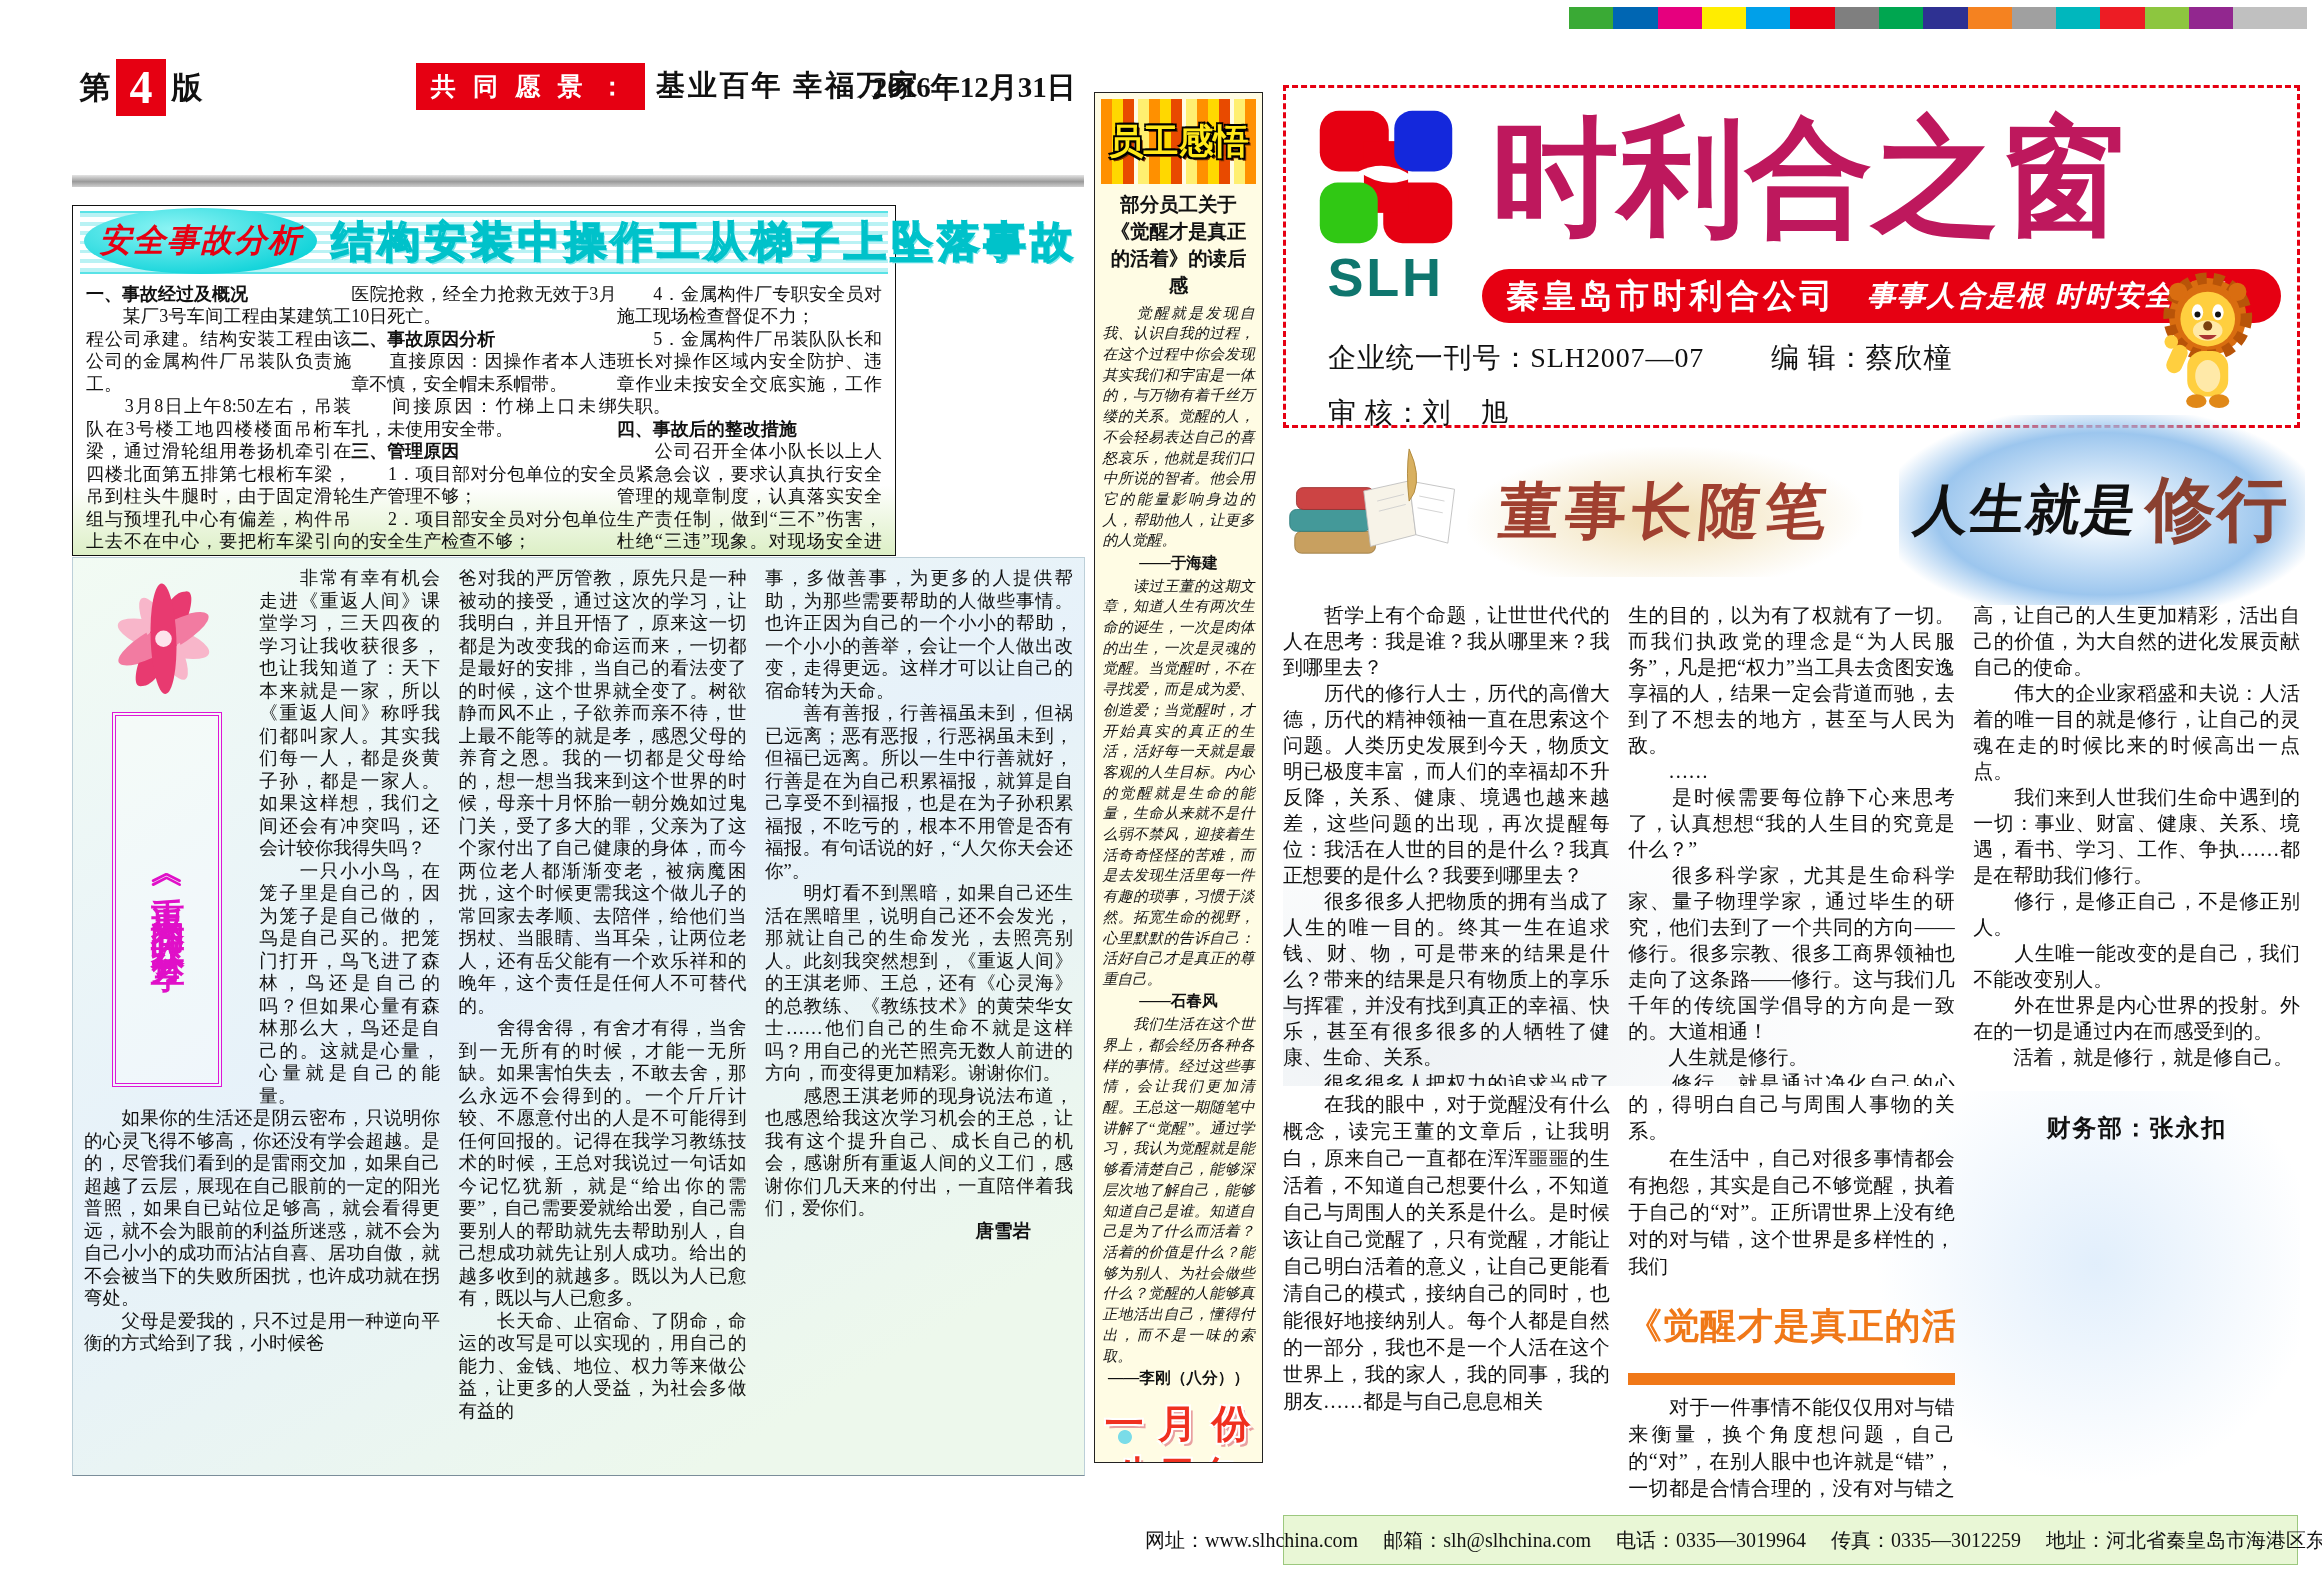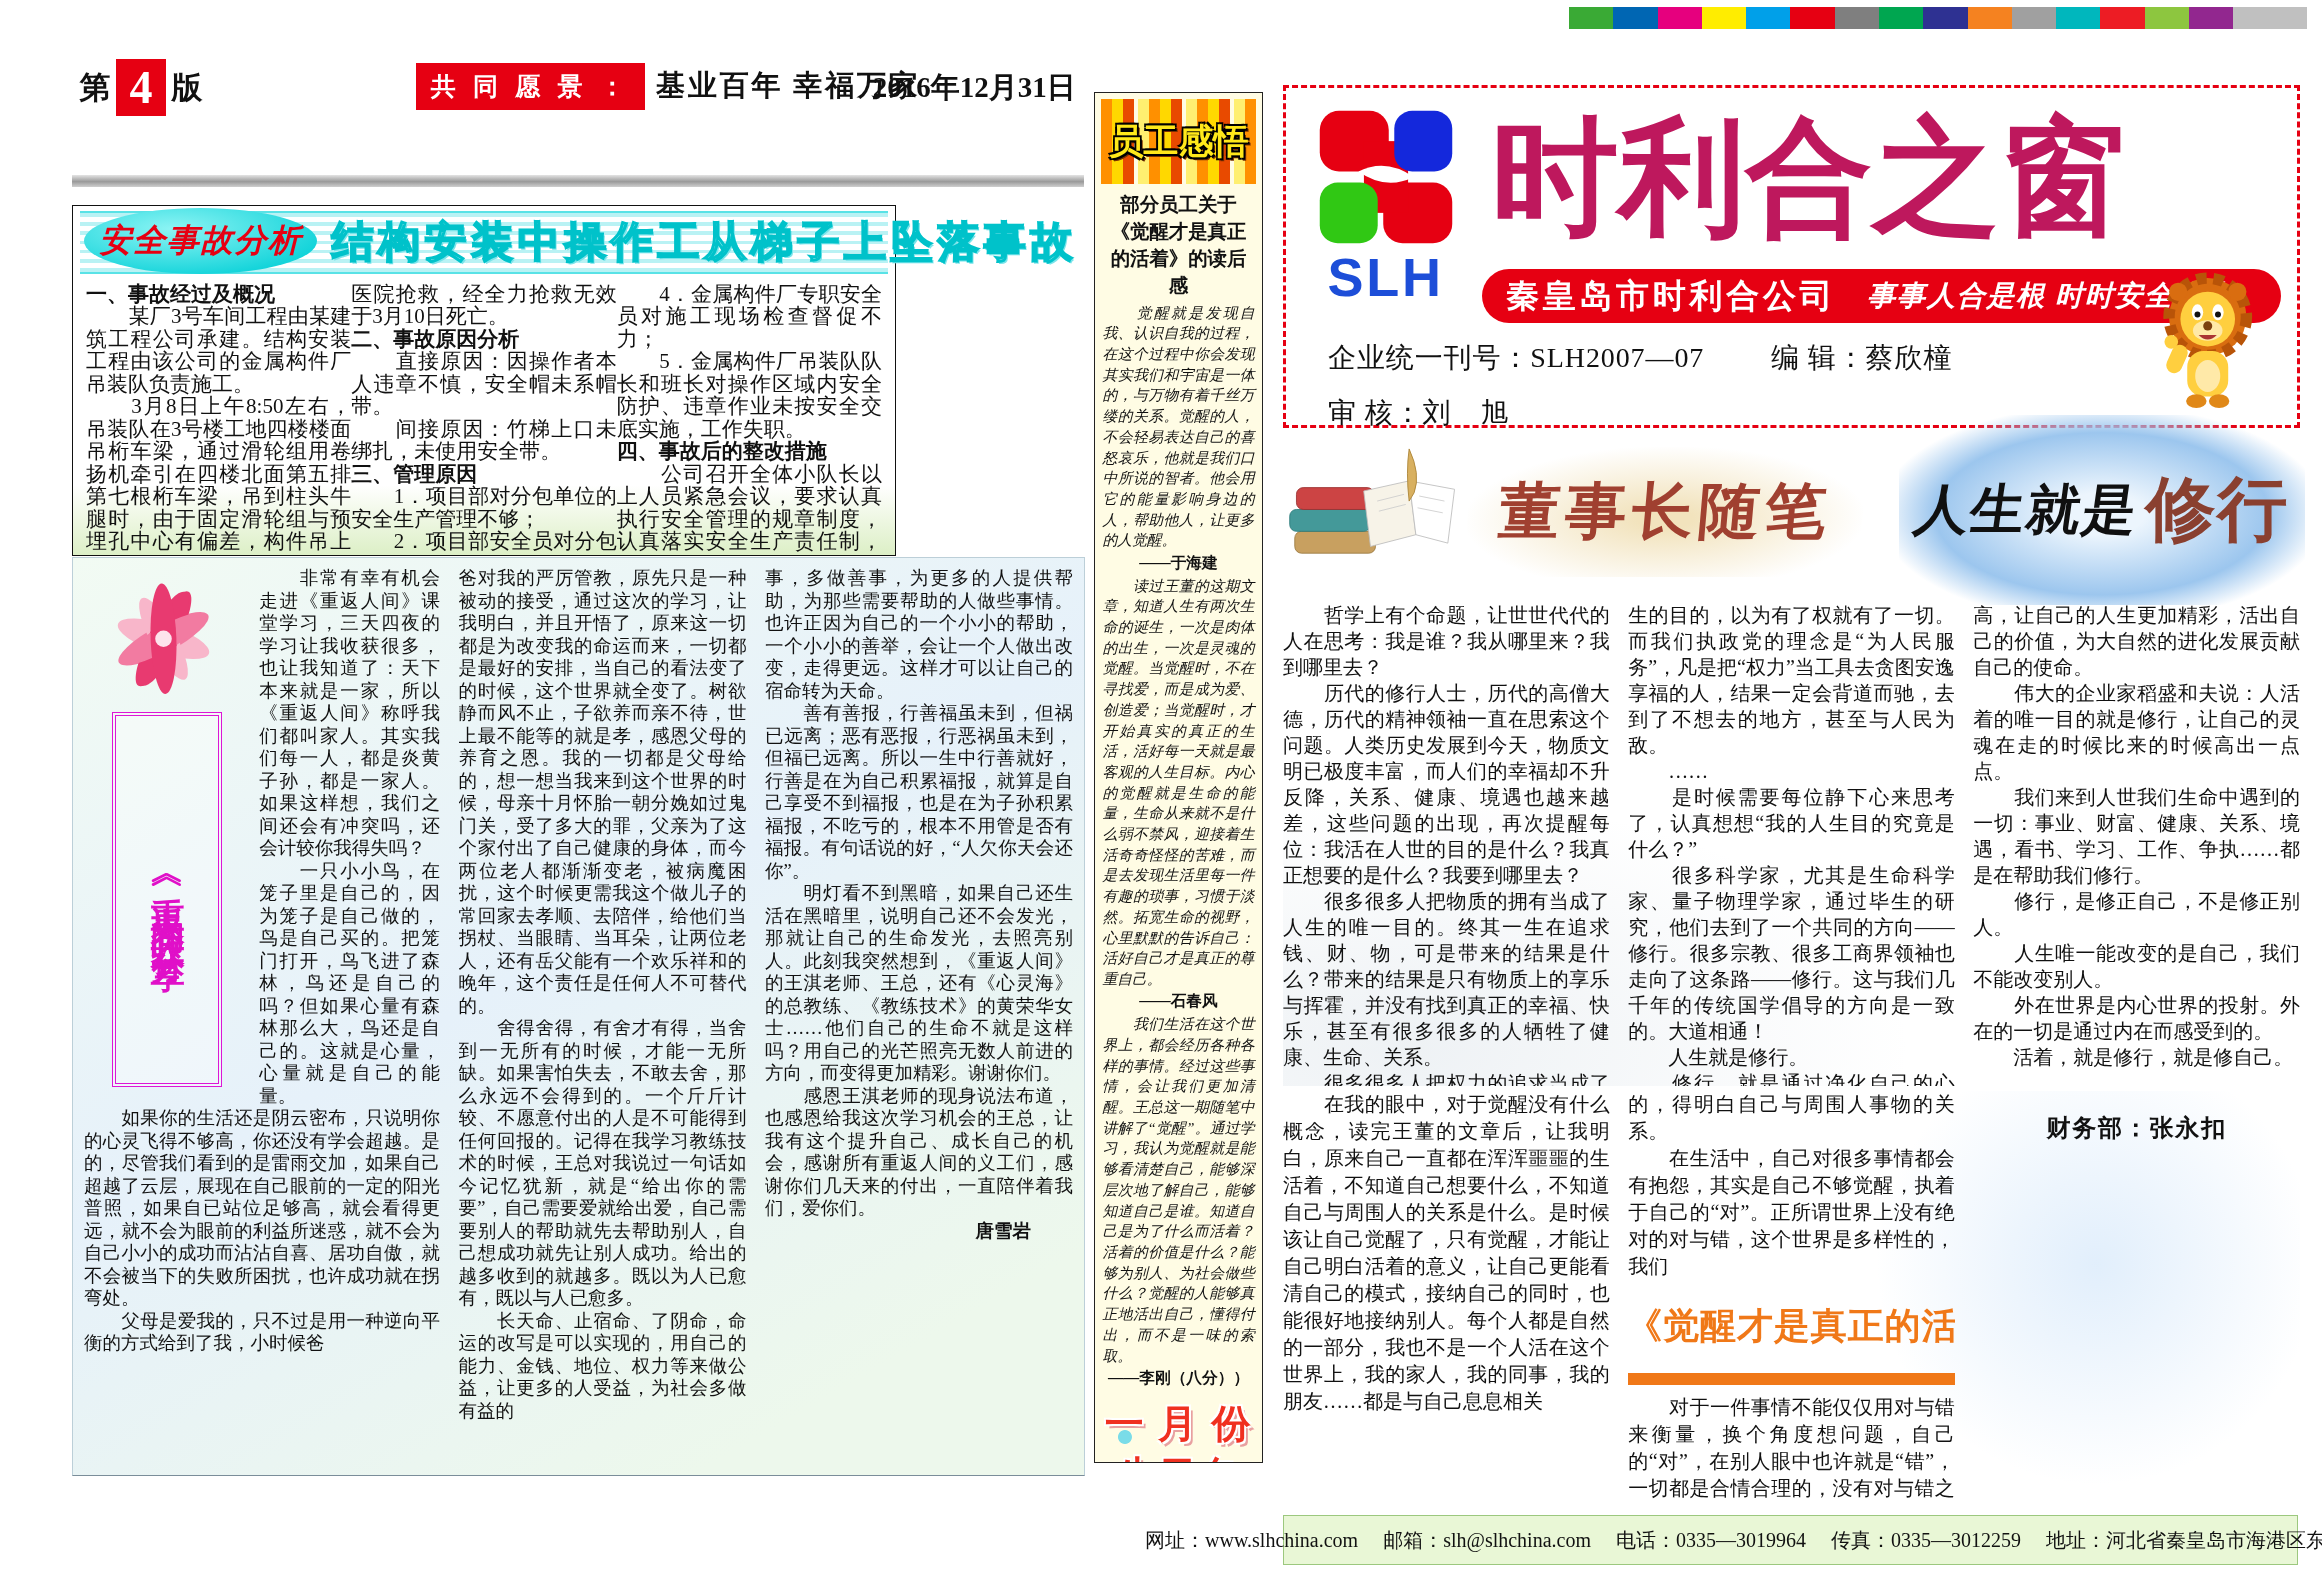--- a/index.html
+++ b/index.html
@@ -34,21 +34,21 @@
   .banner{position:relative;margin:4.6px 7.4px 1.8px 7.4px;height:59px;
     background:repeating-linear-gradient(180deg,#b9f2f4 0 3.7px,#ffffff 3.7px 9.2px);
     border-top:2.8px solid #59e2e6;border-bottom:2.8px solid #59e2e6;}
   .kicker{position:absolute;left:3.7px;top:-4.6px;width:233px;height:66px;border-radius:50%;
     background:radial-gradient(ellipse at 38% 32%,#8df4f4,#14d4da 75%);
     display:flex;align-items:center;justify-content:center;
     color:#e60012;font-weight:bold;font-style:italic;font-size:32px;letter-spacing:1.8px;}
   .btitle{margin-left:251px;height:59px;display:flex;align-items:center;
     font-size:42px;font-weight:bold;letter-spacing:4.6px;color:#f2fefe;
     -webkit-text-stroke:1.8px #00c2ca;text-shadow:1.8px 1.8px 0 #7ae4ea;white-space:nowrap;}
-  .topcols{display:flex;padding:7.4px 13px;font-size:21px;line-height:22.5px;height:269px;overflow:hidden;}
+  .topcols{display:flex;padding:7.4px 13px;font-size:18px;line-height:22.5px;height:269px;overflow:hidden;}
   .topcols .c{flex:1;overflow:hidden;}
   .h-sec{font-weight:bold;font-family:"Liberation Sans",sans-serif;}
 
   
   .botblock{left:72px;top:557px;width:1013px;height:919px;box-sizing:border-box;
     background:linear-gradient(150deg,#f2fbf3,#e6f1fa 45%,#edf8ec 85%);
     border:0.9px solid #bccfd8;border-bottom:1.8px solid #7a8d99;
     padding:9.2px 11px;display:flex;gap:18.5px;font-size:18.5px;line-height:22.5px;overflow:hidden;}
   .colA{width:356px;overflow:hidden;}
   .floatbox{float:left;width:166px;height:530px;margin-right:9.2px;}
@@ -76,21 +76,21 @@
     text-shadow:-1.8px -1.8px 0 #fff,1.8px -1.8px 0 #fff,-1.8px 1.8px 0 #fff,1.8px 1.8px 0 #fff,3.7px 3.7px 0 #e8a0a0;
     background-image:radial-gradient(circle at 15% 25%,#7adce8 6.5px,transparent 7.4px),
       radial-gradient(circle at 82% 15%,#ffd34d 7.4px,transparent 8.3px),
       radial-gradient(circle at 85% 80%,#8ede6a 6.5px,transparent 7.4px),
       radial-gradient(circle at 20% 85%,#f9a0c0 7.4px,transparent 8.3px);}
 
   
   .masthead{left:1283px;top:85px;width:1017px;height:343px;box-sizing:border-box;
     border:3.7px dashed #e60012;background:#fff;}
   .logo{position:absolute;left:16.6px;top:20px;width:166px;text-align:center;}
-  .logotext{font-family:"Liberation Sans",sans-serif;font-weight:bold;font-size:54px;letter-spacing:2.8px;color:#1d4ed8;line-height:55px;}
+  .logotext{font-family:"Liberation Sans",sans-serif;font-weight:bold;font-size:54px;letter-spacing:2.8px;color:#0f766e;line-height:55px;}
   .mtitle{position:absolute;left:196px;top:5.5px;width:799px;height:172px;display:flex;
     align-items:center;justify-content:space-between;padding:0 9.2px;box-sizing:border-box;
     color:#be185d;font-weight:bold;font-size:127px;white-space:nowrap;}
   .redbar{position:absolute;left:196px;top:181px;width:799px;height:54px;background:#e60012;
     border-radius:27px;display:flex;align-items:center;padding:0 24px;box-sizing:border-box;gap:31px;color:#fff;}
   .mcompany{font-weight:bold;font-size:33px;letter-spacing:3.7px;white-space:nowrap;}
   .mslogan{font-weight:bold;font-style:italic;font-size:28px;letter-spacing:1.8px;white-space:nowrap;}
   .minfo{position:absolute;left:42px;top:251px;width:720px;font-size:28px;letter-spacing:0.9px;}
   .minfo .row{display:flex;margin-bottom:16.6px;}
   .minfo .cell1{width:443px;}

